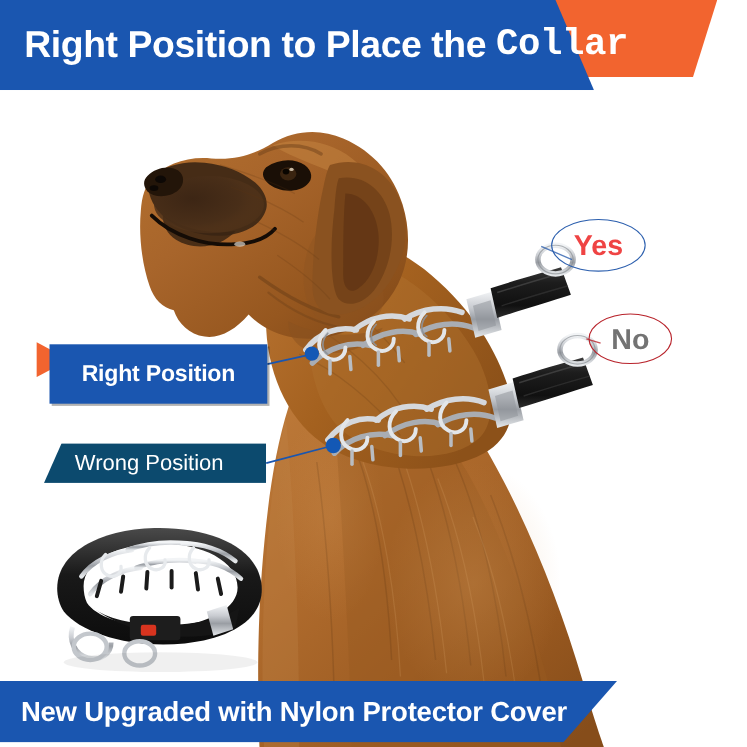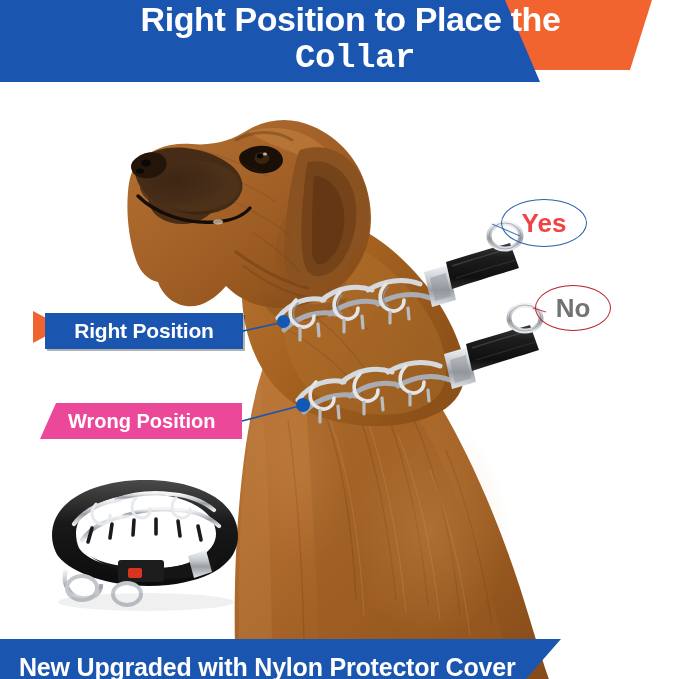--- a/index.html
+++ b/index.html
@@ -27,59 +27,58 @@
   .top-title{
     position:absolute;left:0;top:0;width:679px;height:82px;
     display:flex;align-items:center;
     padding-left:22px;box-sizing:border-box;
     font-size:34px;font-weight:bold;color:#ffffff;
     letter-spacing:-0.4px;
     text-shadow:
       -1.6px -1.6px 0 #fff,1.6px -1.6px 0 #fff,-1.6px 1.6px 0 #fff,1.6px 1.6px 0 #fff,
       0 0 2px rgba(255,255,255,.9);
     white-space:nowrap;
-    flex-direction:column;
   }
   .top-title .seg-blue{color:#ffffff;text-shadow:none;}
   .top-title .seg-orange{color:#ffffff;text-shadow:none;margin-left:9px;font-family:Liberation Mono, monospace;}
 
   
-  .bottom-banner-wrap{position:absolute;left:0;bottom:0;width:679px;height:40px;}
+  .bottom-banner-wrap{position:absolute;left:0;bottom:0;width:679px;height:60px;}
   .bottom-blue{
     position:absolute;left:0;top:0;width:679px;height:56px;
     background:var(--blue,#2a5fc4);
     clip-path:polygon(0 0, 561px 0, 512px 56px, 0 56px);
   }
   .bottom-title{
     position:absolute;left:0;top:0;height:56px;width:679px;
     display:flex;align-items:center;padding-left:19px;box-sizing:border-box;
     font-size:25px;font-weight:bold;color:#ffffff;white-space:nowrap;
     letter-spacing:-0.2px;
   }
 
   
   .label-right{
-    position:absolute;left:45px;top:313px;width:198px;height:36px;
+    position:absolute;left:45px;top:313px;width:198px;height:54px;
     background:#1a56b0;
     box-shadow:2px 2px 0 rgba(0,0,0,.30);
     display:flex;align-items:center;justify-content:center;
     font-size:21px;font-weight:bold;color:#ffffff;
     letter-spacing:-0.2px;
   }
   .label-right-arrow{
     position:absolute;left:33px;top:311px;width:30px;height:32px;
     background:var(--orange,#f2642f);
     clip-path:polygon(0 0, 100% 50%, 0 100%);
   }
   .label-wrong{
     position:absolute;left:40px;top:403px;width:202px;height:36px;
-    background:#ec4899;
+    background:#0c4a6e;
     display:flex;align-items:center;
     padding-left:28px;box-sizing:border-box;
-    font-size:20px;color:#ffffff;font-weight:bold;
+    font-size:20px;color:#ffffff;font-weight:normal;
     clip-path:polygon(16px 0, 100% 0, 100% 100%, 0 100%);
   }
 
   
   .badge{
     position:absolute;display:flex;align-items:center;justify-content:center;
     border-radius:50%;box-sizing:border-box;
   }
   .badge-yes{
     left:501px;top:199px;width:86px;height:48px;

